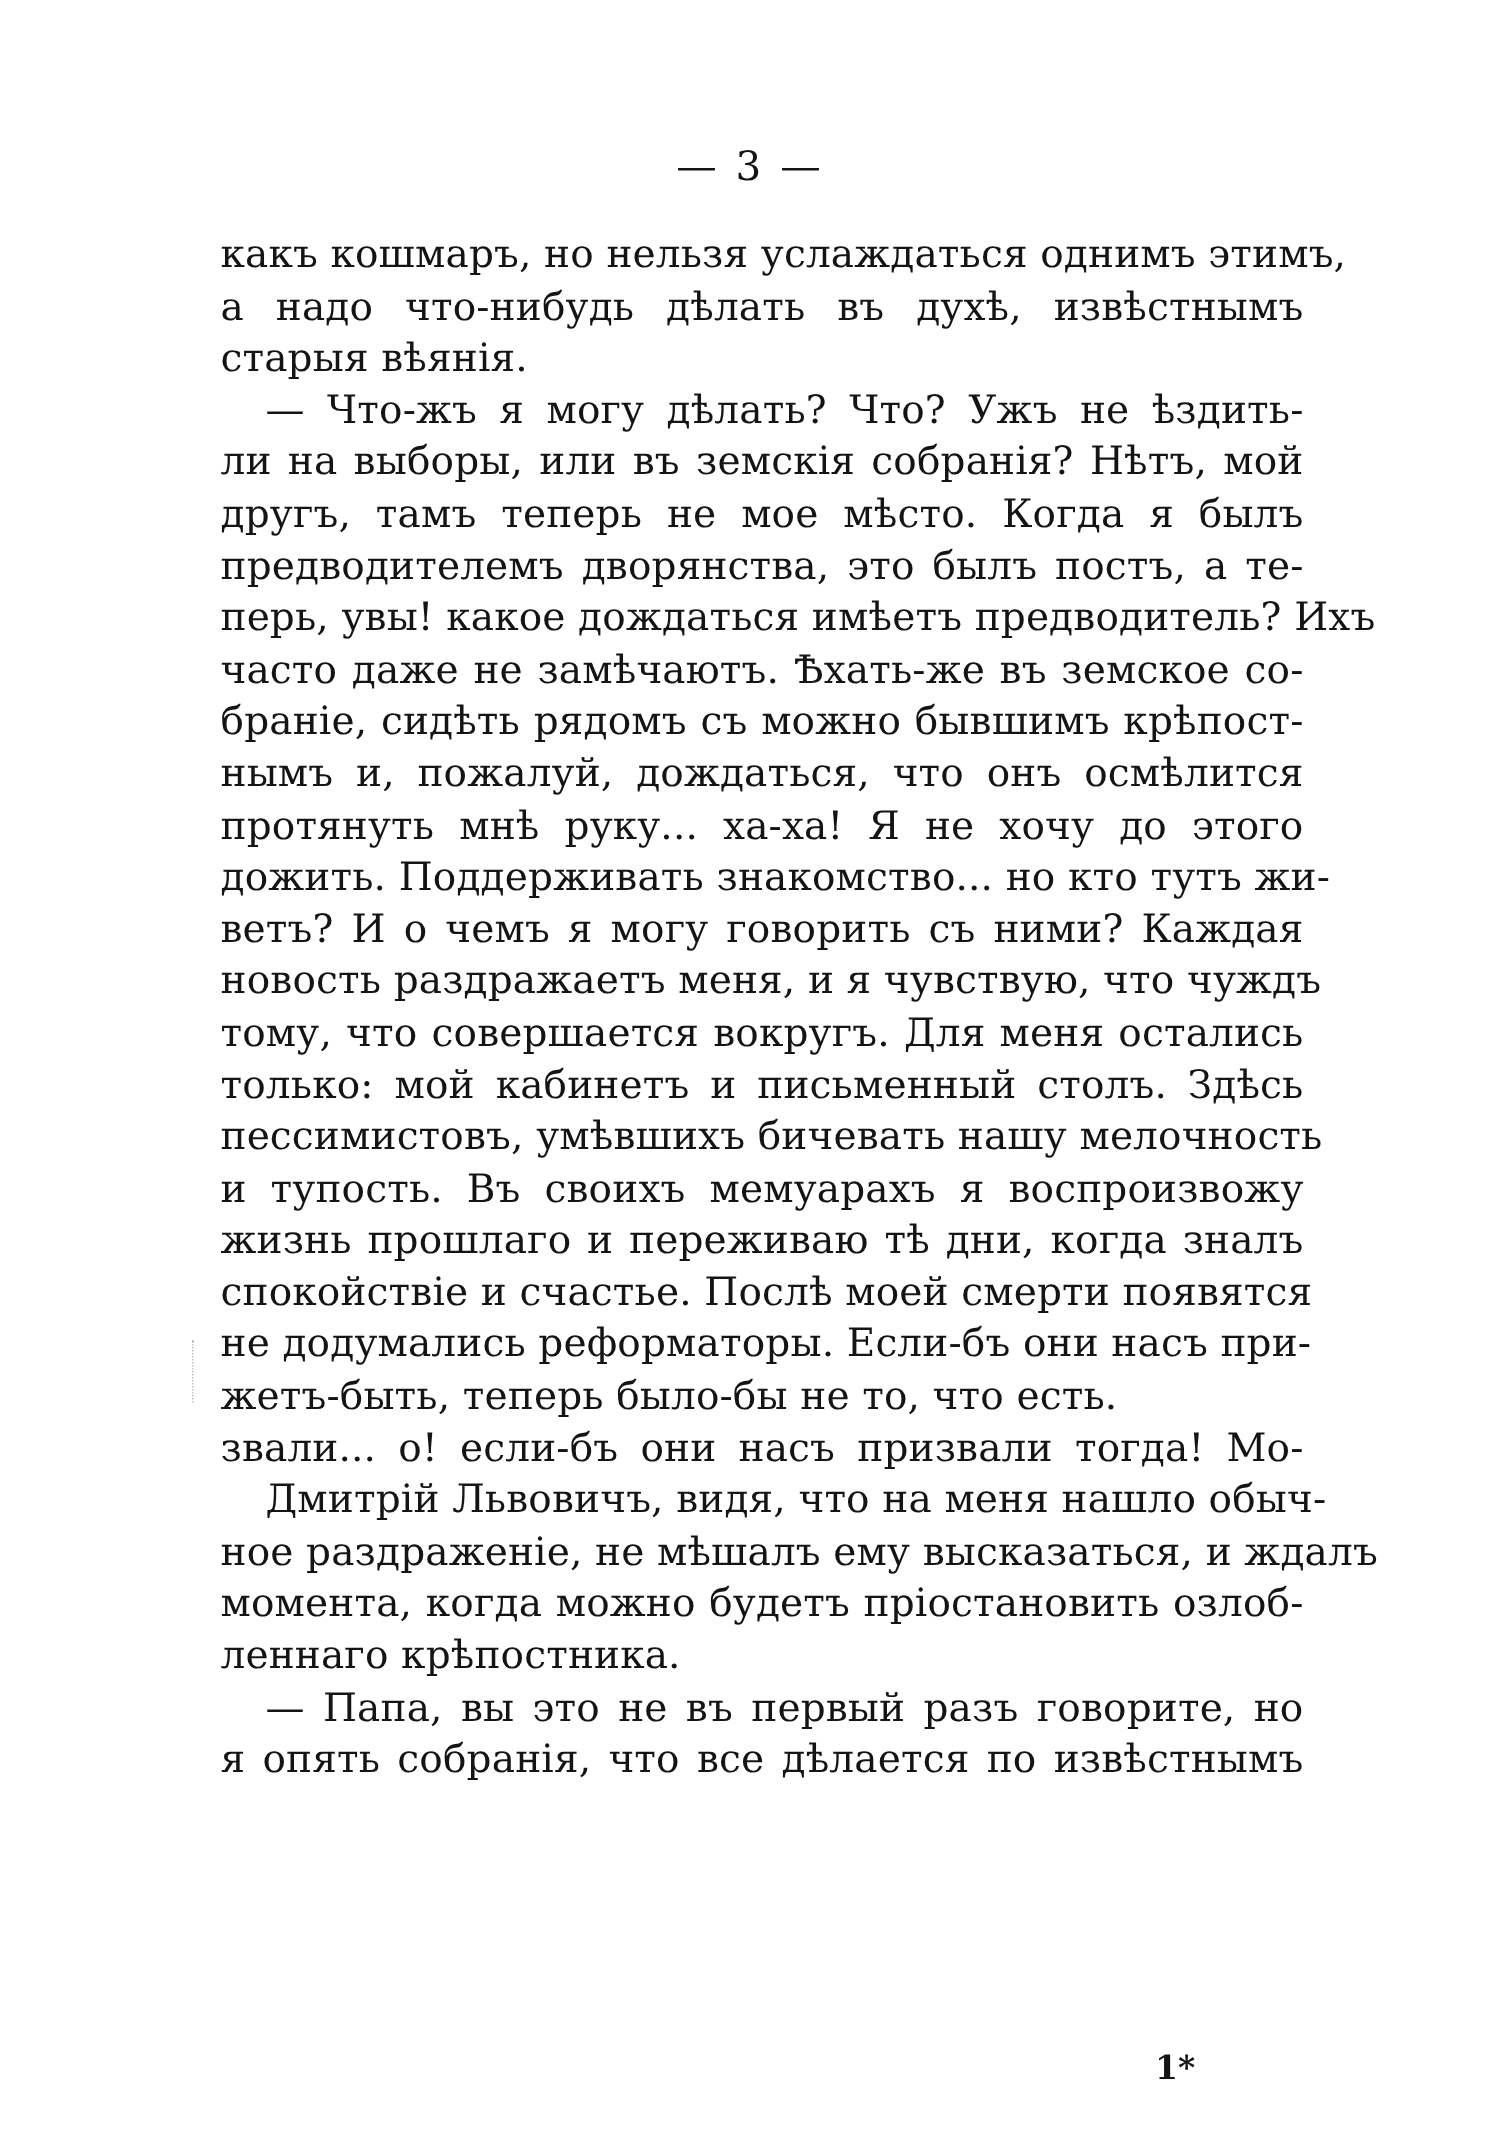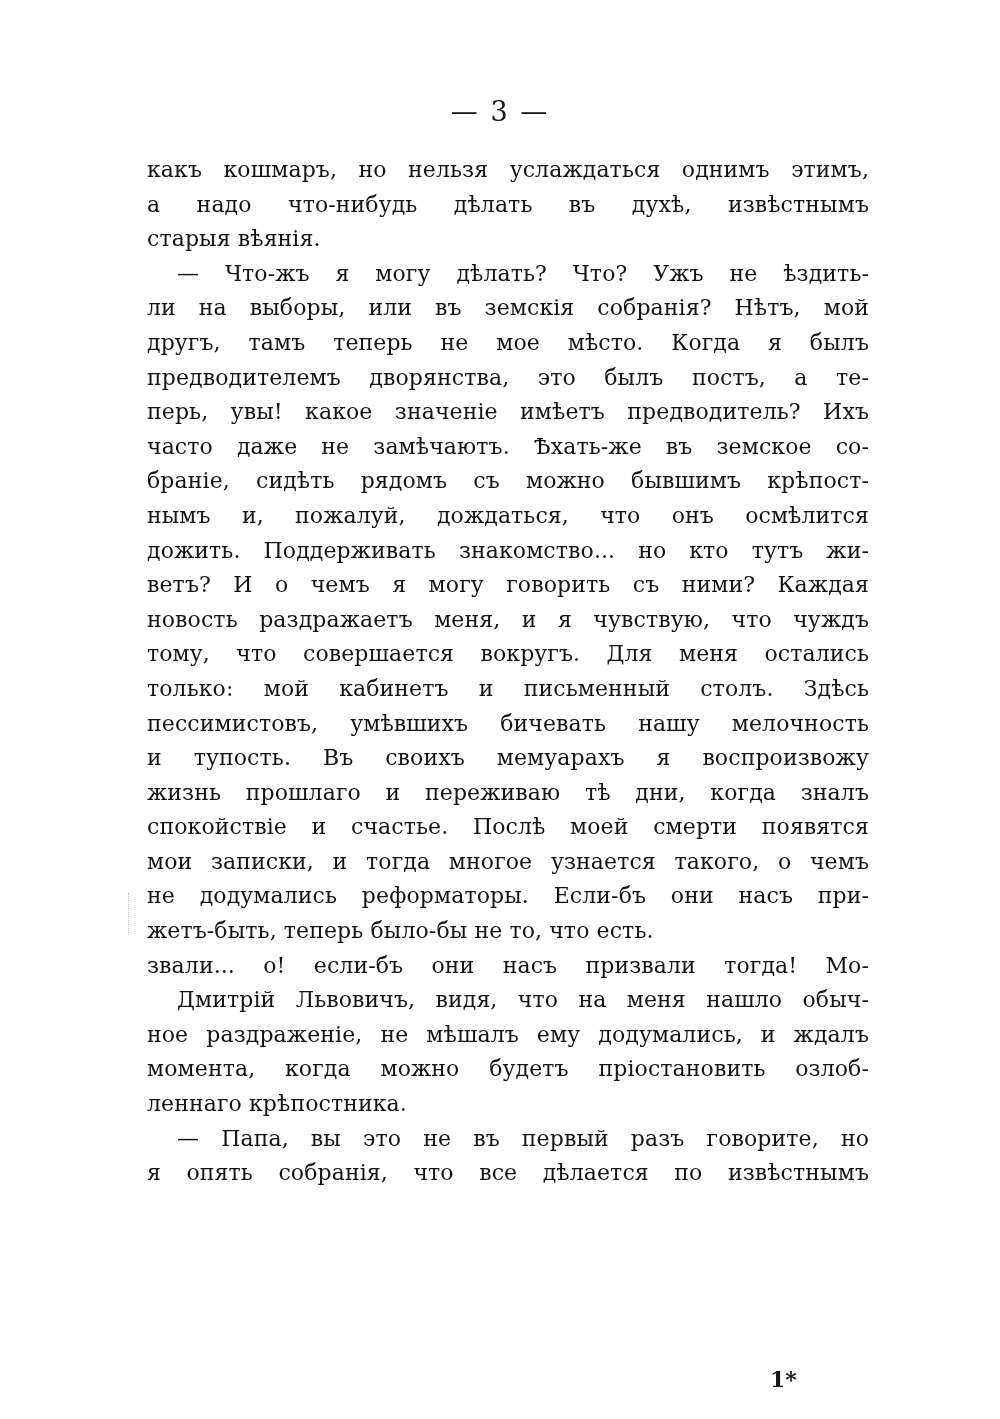--- a/index.html
+++ b/index.html
@@ -34,21 +34,21 @@
     .text-block {
       position: absolute;
       left: 147px;
       top: 153px;
       width: 722px;
     }
     .line {
       display: block;
       height: 34.6px;
       line-height: 34.6px;
-      font-size: 22px;
+      font-size: 26px;
       white-space: nowrap;
       text-align: justify;
       text-align-last: justify;
       letter-spacing: 0.1px;
     }
     .line.last {
       text-align-last: left;
     }
     .line.indent {
       padding-left: 30px;
@@ -86,42 +86,42 @@
       <span class="line">какъ кошмаръ, но нельзя услаждаться однимъ этимъ,</span>
       <span class="line">а надо что-нибудь дѣлать въ духѣ, извѣстнымъ</span>
       <span class="line last">старыя вѣянія.</span>
     </div>
 
     <div>
       <span class="line indent">— Что-жъ я могу дѣлать? Что? Ужъ не ѣздить-</span>
       <span class="line">ли на выборы, или въ земскія собранія? Нѣтъ, мой</span>
       <span class="line">другъ, тамъ теперь не мое мѣсто. Когда я былъ</span>
       <span class="line">предводителемъ дворянства, это былъ постъ, а те-</span>
-      <span class="line">перь, увы! какое значеніе имѣетъ предводитель? Ихъ</span>
+      <span class="line">перь, увы! какое дождаться имѣетъ предводитель? Ихъ</span>
       <span class="line">часто даже не замѣчаютъ. Ѣхать-же въ земское со-</span>
       <span class="line">браніе, сидѣть рядомъ съ можно бывшимъ крѣпост-</span>
       <span class="line">нымъ и, пожалуй, дождаться, что онъ осмѣлится</span>
+      <span class="line">протянуть мнѣ руку... ха-ха! Я не хочу до этого</span>
       <span class="line">дожить. Поддерживать знакомство... но кто тутъ жи-</span>
       <span class="line">ветъ? И о чемъ я могу говорить съ ними? Каждая</span>
       <span class="line">новость раздражаетъ меня, и я чувствую, что чуждъ</span>
       <span class="line">тому, что совершается вокругъ. Для меня остались</span>
       <span class="line">только: мой кабинетъ и письменный столъ. Здѣсь</span>
       <span class="line">пессимистовъ, умѣвшихъ бичевать нашу мелочность</span>
       <span class="line">и тупость. Въ своихъ мемуарахъ я воспроизвожу</span>
       <span class="line">жизнь прошлаго и переживаю тѣ дни, когда зналъ</span>
       <span class="line">спокойствіе и счастье. Послѣ моей смерти появятся</span>
-      <span class="line">мои записки, и тогда многое узнается такого, о чемъ</span>
       <span class="line">не додумались реформаторы. Если-бъ они насъ при-</span>
       <span class="line last">жетъ-быть, теперь было-бы не то, что есть.</span>
       <span class="line">звали... о! если-бъ они насъ призвали тогда! Мо-</span>
     </div>
 
     <div>
       <span class="line indent">Дмитрій Львовичъ, видя, что на меня нашло обыч-</span>
-      <span class="line">ное раздраженіе, не мѣшалъ ему додумались, и ждалъ</span>
+      <span class="line">ное раздраженіе, не мѣшалъ ему высказаться, и ждалъ</span>
       <span class="line">момента, когда можно будетъ пріостановить озлоб-</span>
       <span class="line last">леннаго крѣпостника.</span>
     </div>
 
     <div>
       <span class="line indent">— Папа, вы это не въ первый разъ говорите, но</span>
       <span class="line">я опять собранія, что все дѣлается по извѣстнымъ</span>
     </div>
 
   </div>

